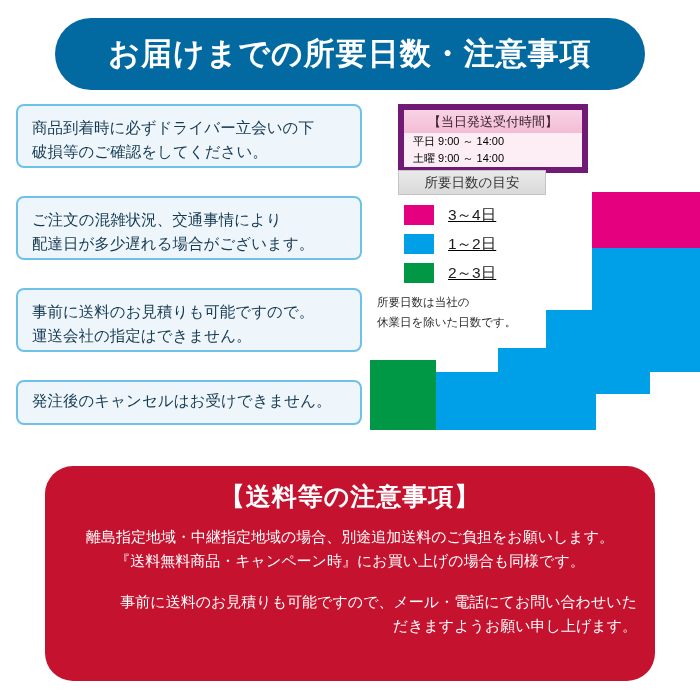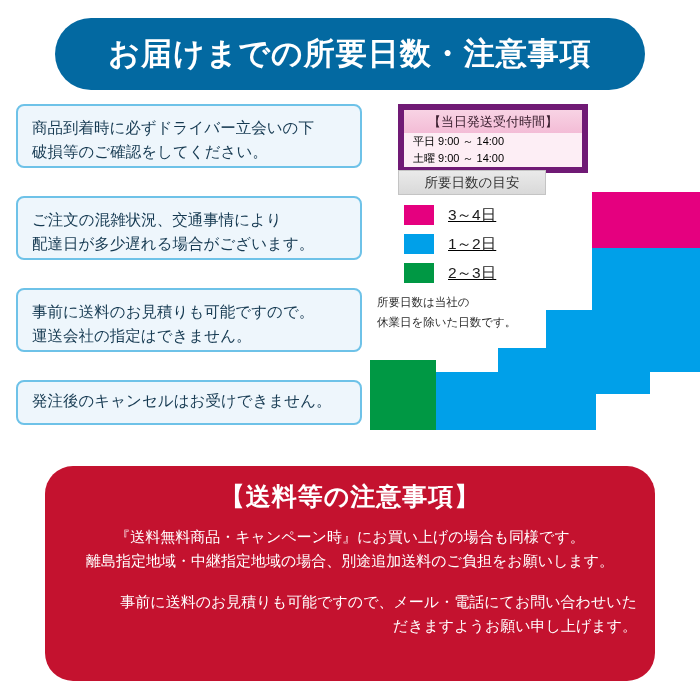--- a/index.html
+++ b/index.html
@@ -239,22 +239,22 @@
     </div>
   </div>
   <div class="legend-foot">
     <div>所要日数は当社の</div>
     <div>休業日を除いた日数です。</div>
   </div>
 
   <div class="footer-banner">
     <div class="footer-title">【送料等の注意事項】</div>
     <div class="footer-para p1">
+      <span class="line">離島指定地域・中継指定地域の場合、別途追加送料のご負担をお願いします。</span>
       <span class="line">『送料無料商品・キャンペーン時』にお買い上げの場合も同様です。</span>
-      <span class="line">離島指定地域・中継指定地域の場合、別途追加送料のご負担をお願いします。</span>
     </div>
     <div class="footer-para p2">
       <span class="line">事前に送料のお見積りも可能ですので、メール・電話にてお問い合わせいた</span>
       <span class="line">だきますようお願い申し上げます。</span>
     </div>
   </div>
 
 </div>
 
 </body></html>

